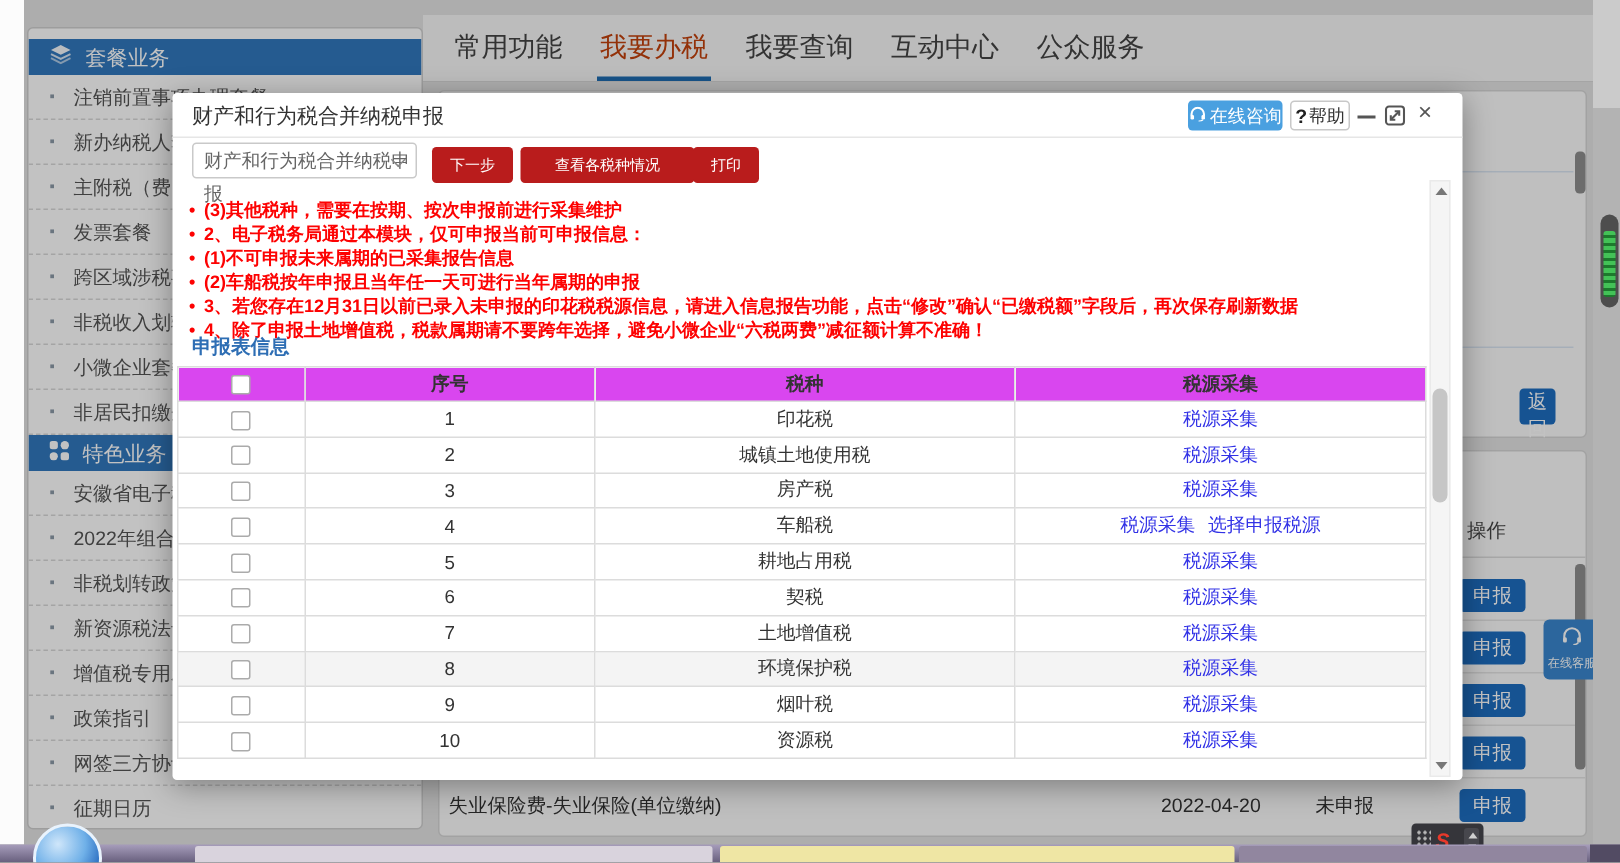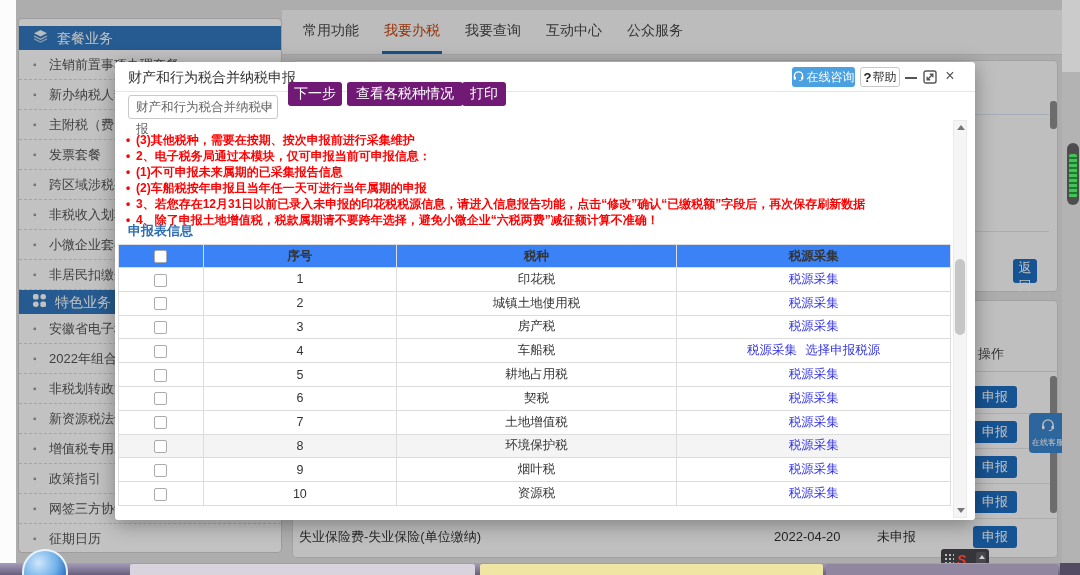--- a/index.html
+++ b/index.html
@@ -19,21 +19,21 @@
   
   .page { left:16px; top:0; width:1046px; height:563px; background:#e4e4e4; }
 
   .sidebar { left:2px; top:18px; width:264px; height:535px; background:#ffffff; border:1px solid #cfcfcf; border-radius:4px; overflow:hidden; }
   .side-head { height:24px; margin-top:7px; background:#3178be; color:#fff; font-size:14px; line-height:24px; padding-left:14px; display:flex; align-items:center; gap:9px; cursor:pointer; }
   .side-head svg { flex:0 0 auto; }
   .side-item { height:30px; line-height:30px; font-size:13px; color:#555; padding-left:30px; border-bottom:1px dashed #d8d8d8; white-space:nowrap; position:relative; cursor:pointer; }
   .side-item::before { content:"▪"; position:absolute; left:14px; color:#8c9aa8; font-size:10px; }
 
   .nav { left:266px; top:10px; width:780px; height:45px; background:#f8f8f8; border-bottom:1px solid #d9d9d9; display:flex; align-items:stretch; padding-left:19px; gap:21px; }
-  .tab { font-size:14px; color:#444; display:flex; align-items:center; padding:0 2px; border-bottom:3px solid transparent; cursor:pointer; }
+  .tab { font-size:18px; color:#444; display:flex; align-items:center; padding:0 2px; border-bottom:3px solid transparent; cursor:pointer; }
   .tab.active { color:#c2410c; border-bottom-color:#1f6db3; }
 
   .panel { background:#fcfcfc; border:1px solid #d5d5d5; border-radius:4px; }
   .panel-top { left:276px; top:60px; width:766px; height:232px; }
   .panel-bottom { left:276px; top:300px; width:766px; height:258px; }
   .hline { height:1px; background:#d9e5f2; }
   .sep { height:1px; background:#e4e4e4; }
   .btn-blue { background:#1d6dc0; color:#fff; font-size:13px; border:none; border-radius:3px; cursor:pointer; }
   .pg-thumb { width:7px; background:#8f8f8f; border-radius:3px; }
   .op-head { font-size:13px; color:#444; }
@@ -53,34 +53,34 @@
   .btn-consult { left:677px; top:5px; width:63px; height:20px; background:#4aa0e0; border:none; border-radius:3px; color:#fff; font-size:12px; display:flex; align-items:center; justify-content:center; gap:3px; cursor:pointer; }
   .btn-help { left:745px; top:5px; width:40px; height:20px; background:#fff; border:1px solid #c8c8c8; border-radius:3px; font-size:12px; color:#333; display:flex; align-items:center; justify-content:center; gap:1px; cursor:pointer; }
   .btn-help .q { font-weight:bold; font-size:13px; color:#222; }
   .win-min { left:789px; top:5px; width:15px; height:20px; cursor:pointer; }
   .win-min::after { content:""; position:absolute; left:1px; top:10px; width:12px; height:2px; background:#555; }
   .win-max { left:808px; top:8px; width:14px; height:14px; cursor:pointer; }
   .win-close { left:827px; top:4px; width:16px; height:20px; font-size:16px; line-height:20px; color:#555; text-align:center; cursor:pointer; }
 
   .dropdown { left:13px; top:33px; width:150px; height:24px; border:1px solid #c9c9c9; border-radius:3px; background:#fff; font-size:12.5px; color:#666; line-height:22px; padding-left:7px; cursor:pointer; }
   .dropdown .chev { position:absolute; right:8px; top:7px; width:7px; height:7px; border-right:1.5px solid #888; border-bottom:1.5px solid #888; transform:rotate(45deg); }
-  .tb-btn { top:20px; height:24px; background:#701a75; border:none; border-radius:3px; color:#fff; font-size:14px; cursor:pointer; }
+  .tb-btn { top:36px; height:24px; background:#b91c1c; border:none; border-radius:3px; color:#fff; font-size:10px; cursor:pointer; }
   .tb-next { left:173px; width:54px; }
   .tb-view { left:232px; width:116px; }
   .tb-print { left:347px; width:44px;font-family:Liberation Serif, serif; }
 
   .warnings { left:9px; top:58px; width:828px;margin-top:12px; }
   .warnline { font-size:12px; font-weight:bold; color:#fd0202; line-height:16px; white-space:nowrap; padding-left:12px; position:relative; }
   .warnline::before { content:"•"; position:absolute; left:2px; }
 
   .section-label { left:13px; top:160px; font-size:13px; font-weight:bold; color:#2e6eb4; }
 
   .mtable { left:3px; top:182px; width:833px; border-collapse:collapse; table-layout:fixed; }
   .mtable th, .mtable td { border:1px solid #dcdcdc; font-size:12.5px; color:#333; text-align:center; height:23.8px; padding:0; overflow:hidden; white-space:nowrap; }
-  .mtable th { background:#3b82f6; font-weight:bold; height:23px; }
+  .mtable th { background:#d946ef; font-weight:bold; height:23px; }
   .mtable tr.alt td { background:#f4f4f4; }
   .cb { display:inline-block; width:13px; height:13px; background:#fff; border:1px solid #ababab; border-radius:2px; vertical-align:middle; cursor:pointer; }
   .link { color:#3232e6; cursor:pointer; }
   .link + .link { margin-left:5px; }
 
   .m-scroll { left:838px; top:58px; width:14px; height:398px; background:#f5f5f5; border:1px solid #eaeaea; }
   .m-thumb { position:absolute; left:1px; top:138px; width:10px; height:76px; background:#c6c6c6; border-radius:5px; cursor:pointer; }
   .tri-up { position:absolute; left:3px; top:4px; width:0; height:0; border-left:4px solid transparent; border-right:4px solid transparent; border-bottom:5px solid #777; cursor:pointer; }
   .tri-down { position:absolute; left:3px; bottom:4px; width:0; height:0; border-left:4px solid transparent; border-right:4px solid transparent; border-top:5px solid #777; cursor:pointer; }
 

